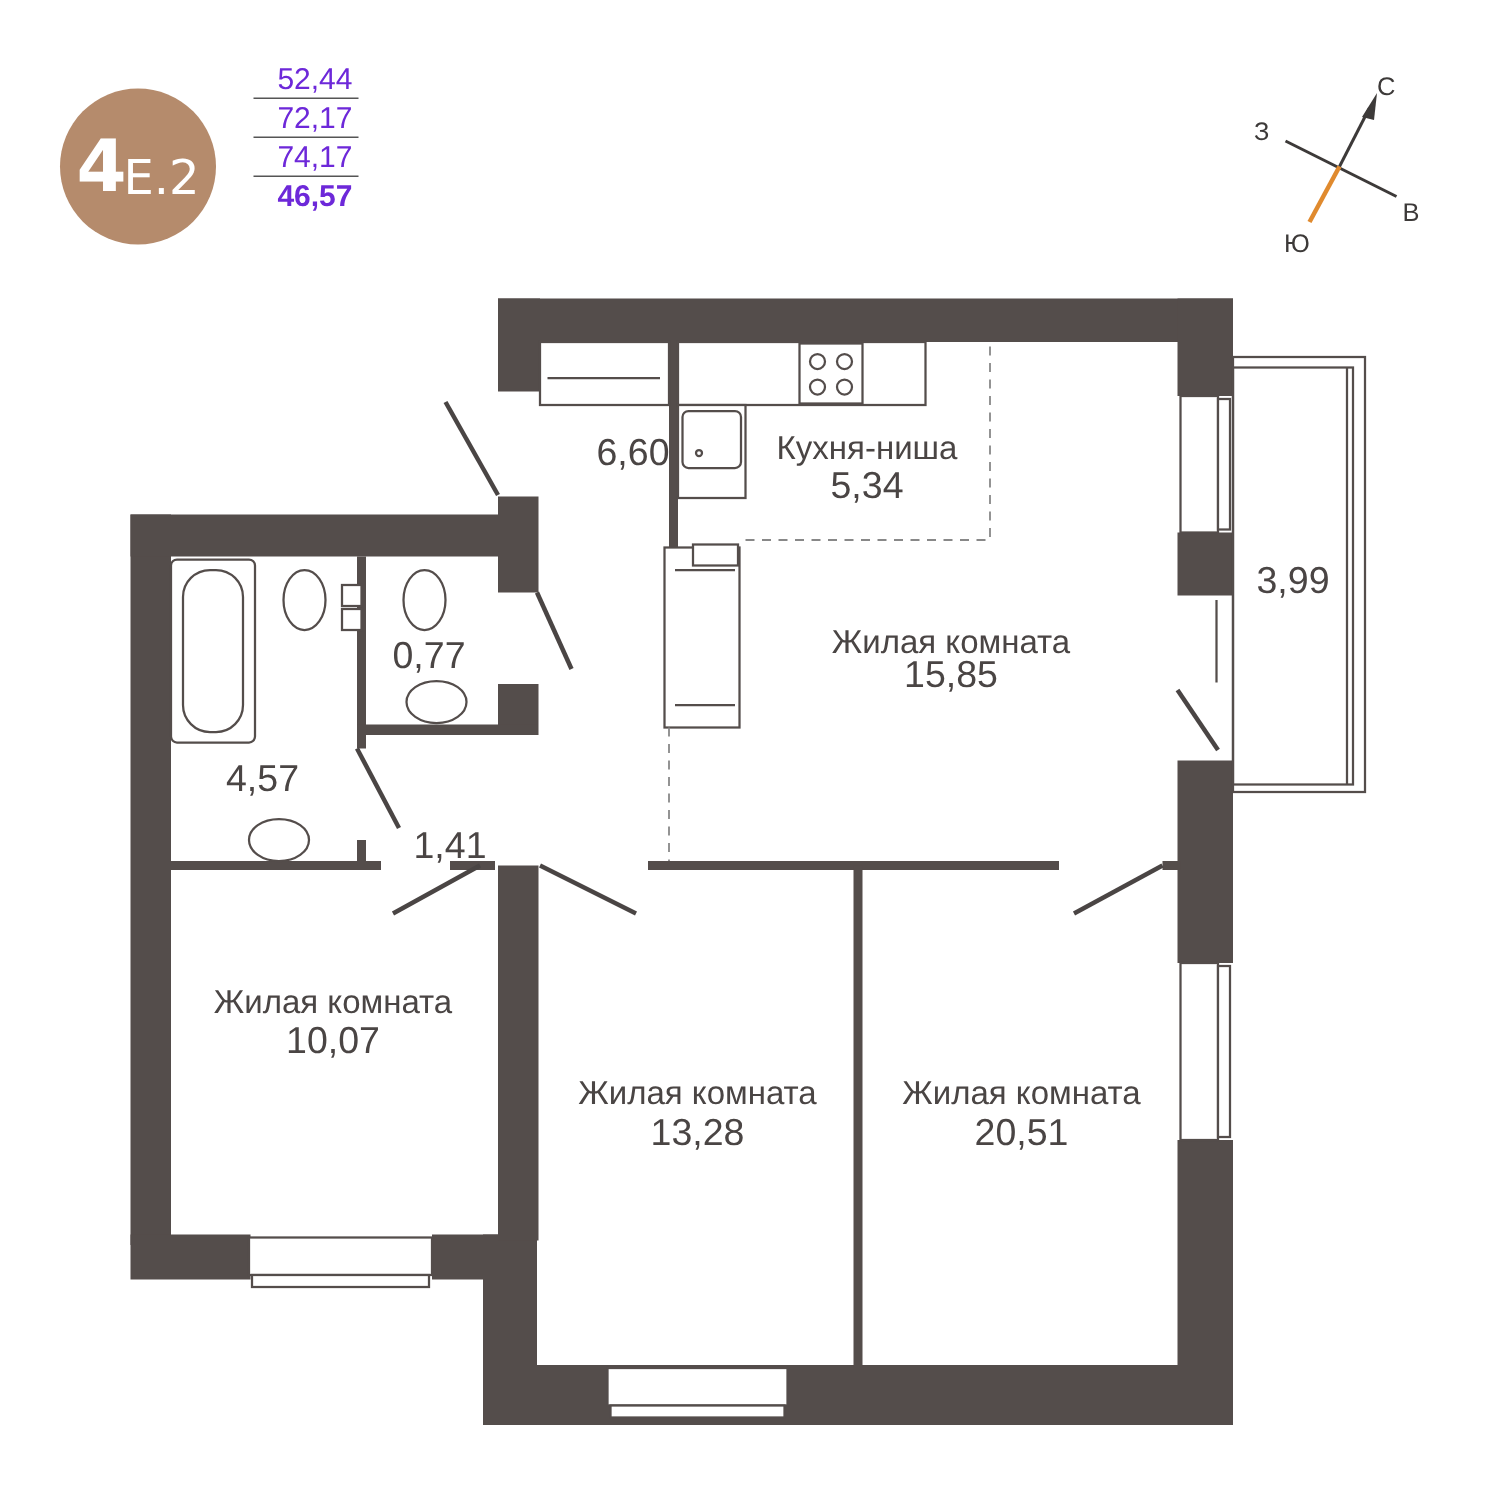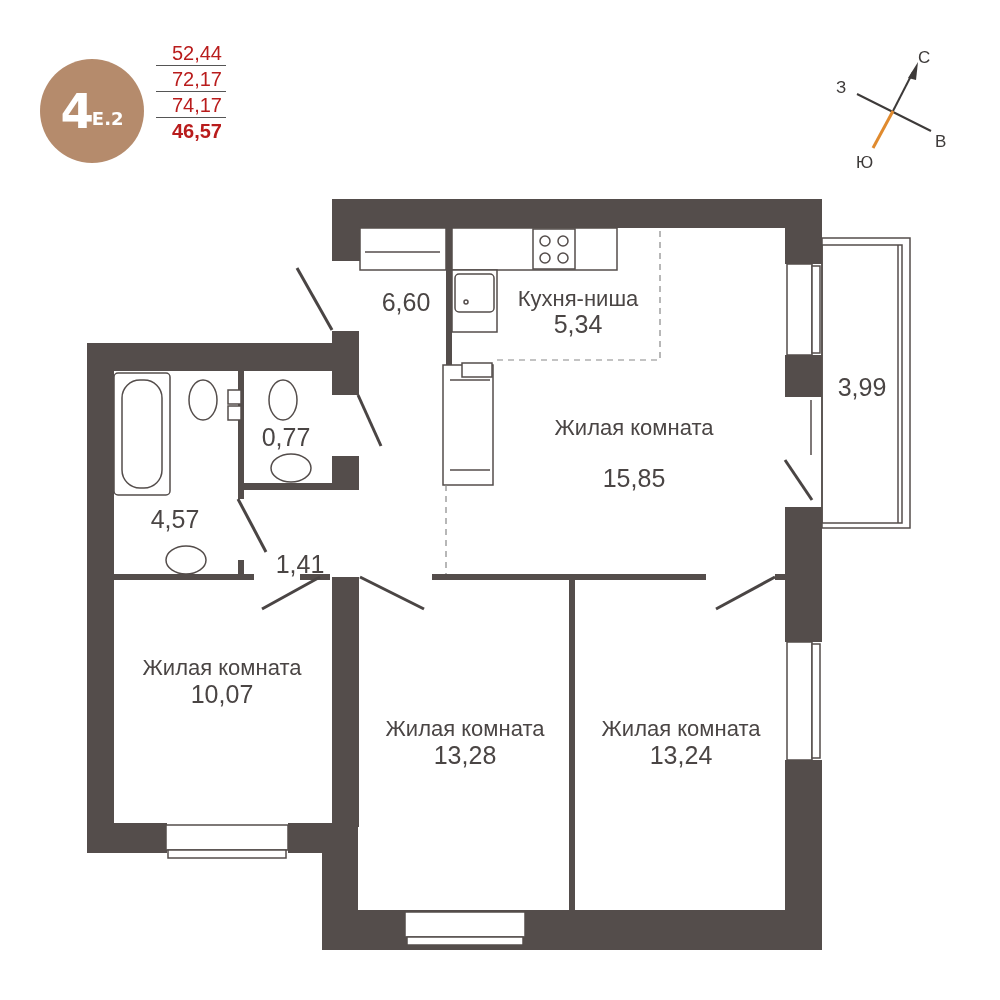--- a/index.html
+++ b/index.html
@@ -1,20 +1,20 @@
 <!DOCTYPE html>
 <html><head>
 <meta charset="utf-8">
 <style>
   html, body { margin: 0; padding: 0; background: #ffffff; }
   body { width: 1000px; height: 1000px; position: relative; overflow: hidden; font-family: "Liberation Sans", sans-serif; }
   .badge { position: absolute; left: 40px; top: 59px; width: 104px; height: 104px; border-radius: 50%; background: #b58b6c; color: #fff; display: flex; align-items: center; justify-content: center; }
   .badge .num { font-family: "DejaVu Sans", sans-serif; font-weight: bold; font-size: 48px; letter-spacing: -2px; }
-  .badge .sub { font-family: "DejaVu Sans", sans-serif; font-weight: bold; font-size: 18px; margin-top: 14px; }
-  .areas { position: absolute; left: 156px; top: 40px; width: 70px; color: #b91c1c; }
+  .badge .sub { font-family: "DejaVu Sans", sans-serif; font-weight: normal; font-size: 32px; margin-top: 14px; }
+  .areas { position: absolute; left: 169px; top: 40px; width: 70px; color: #6d28d9; }
   .areas div { font-size: 20px; text-align: right; line-height: 23px; height: 24px; border-bottom: 1.5px solid #555; padding-right: 4px; box-sizing: border-box; height: 26px; padding-top: 2px; }
   .areas div.last { border-bottom: none; font-weight: bold; }
   svg.plan { position: absolute; left: 0; top: 0; }
   .label { position: absolute; color: #4a4544; text-align: center; white-space: nowrap; transform: translateX(-50%); }
   .rname { font-size: 22px; }
   .rarea { font-size: 25px; }
   .compass-letter { position: absolute; font-size: 17px; color: #3d3a39; }
 </style>
 </head>
 <body>
@@ -134,27 +134,27 @@
     <line x1="297" y1="268" x2="332" y2="330"></line>
     <line x1="358" y1="395" x2="381" y2="446"></line>
     <line x1="238" y1="499" x2="266" y2="552"></line>
     <line x1="262" y1="609" x2="320" y2="577"></line>
     <line x1="360" y1="577" x2="424" y2="609"></line>
     <line x1="716" y1="609" x2="775" y2="577"></line>
     <line x1="785" y1="460" x2="812" y2="500"></line>
   </g>
 </svg>
 
-<div class="label rarea" style="left:406px;top:288px;text-align:center;">6,60</div>
+<div class="label rarea" style="left:422px;top:288px;text-align:center;">6,60</div>
 <div class="label rname" style="left:578px;top:286px;">Кухня-ниша</div>
 <div class="label rarea" style="left:578px;top:310px;">5,34</div>
 <div class="label rname" style="left:634px;top:415px;">Жилая комната</div>
-<div class="label rarea" style="left:634px;top:464px;">15,85</div>
+<div class="label rarea" style="left:634px;top:436px;">15,85</div>
 <div class="label rarea" style="left:862px;top:373px;text-align:right;">3,99</div>
 <div class="label rarea" style="left:286px;top:423px;">0,77</div>
 <div class="label rarea" style="left:175px;top:505px;">4,57</div>
 <div class="label rarea" style="left:300px;top:518px;margin-top:32px;">1,41</div>
 <div class="label rname" style="left:222px;top:655px;">Жилая комната</div>
 <div class="label rarea" style="left:222px;top:680px;">10,07</div>
 <div class="label rname" style="left:465px;top:716px;">Жилая комната</div>
 <div class="label rarea" style="left:465px;top:741px;">13,28</div>
 <div class="label rname" style="left:681px;top:716px;">Жилая комната</div>
-<div class="label rarea" style="left:681px;top:741px;">13,24</div>
+<div class="label rarea" style="left:681px;top:741px;">20,51</div>
 
 </body></html>

